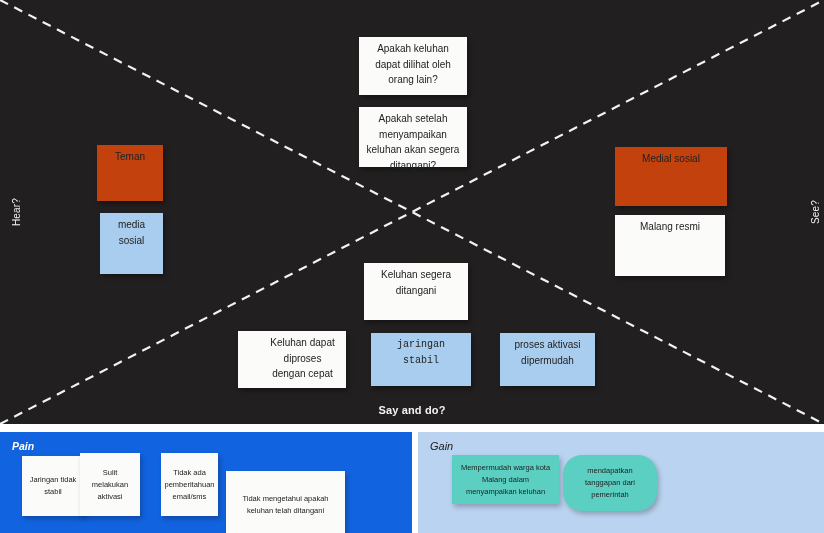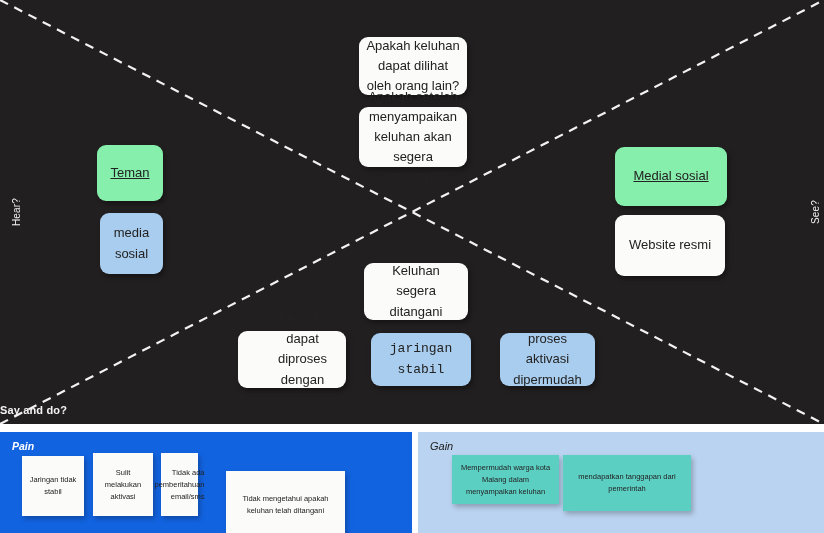--- a/index.html
+++ b/index.html
@@ -44,20 +44,21 @@
     white-space: nowrap;
   }
   #title-think {
     top: 9px;
     left: 0; right: 0;
     text-align: center;
   }
   #title-say {
     bottom: 8px;
     left: 0; right: 0;
+    text-align: center;
   }
   #title-hear {
     left: 2px;
     top: 50%;
     transform: translateY(-50%) rotate(-90deg);
     transform-origin: center center;
     font-weight: normal;
     font-size: 10px;
   }
   #title-see {
@@ -67,32 +68,30 @@
     transform-origin: center center;
     font-weight: normal;
     font-size: 10px;
   }
 
   
   .note {
     position: absolute;
     box-sizing: border-box;
     display: flex;
-    align-items: center;
     justify-content: center;
     text-align: center;
     color: #222222;
-    font-size: 13px;
+    font-size: 10px;
     line-height: 1.55;
     padding: 4px 7px;
     box-shadow: 2px 3px 5px rgba(0,0,0,.38);
-    border-radius: 9px;
   }
   .note.white { background: #fbfbfa; }
-  .note.teal  { background: #86efac; text-decoration: underline; }
+  .note.teal  { background: #c2410c; }
   .note.blue  { background: #a9cdee; }
   .note span { display: block; }
 
   
   #pain-panel {
     position: absolute;
     left: 0;
     top: 432px;
     width: 412px;
     height: 101px;
@@ -162,21 +161,21 @@
       <div class="note teal" style="left: 97px; top: 145px; width: 66px; height: 56px;">
         <span>Teman</span>
       </div>
       <div class="note blue" style="left: 100px; top: 213px; width: 63px; height: 61px;">
         <span>media sosial</span>
       </div>
       <div class="note teal" style="left: 615px; top: 147px; width: 112px; height: 59px;">
         <span>Medial sosial</span>
       </div>
       <div class="note white" style="left: 615px; top: 215px; width: 110px; height: 61px;">
-        <span>Website resmi</span>
+        <span>Malang resmi</span>
       </div>
       <div class="note white" style="left: 364px; top: 263px; width: 104px; height: 57px;">
         <span>Keluhan segera ditangani</span>
       </div>
       <div class="note white" style="left: 238px; top: 331px; width: 108px; height: 57px; padding-left: 28px;">
         <span>Keluhan dapat diproses dengan cepat</span>
       </div>
       <div class="note blue" style="left: 371px; top: 333px; width: 100px; height: 53px; font-family: Liberation Mono, monospace;">
         <span>jaringan stabil</span>
       </div>
@@ -190,27 +189,27 @@
   <div class="panel-label" id="pain-label">Pain</div>
 </div>
 
 <div id="gain-panel">
   <div class="panel-label" id="gain-label">Gain</div>
 </div>
 
 <div class="panel-note white" style="left: 22px; top: 456px; width: 62px; height: 60px;">
     <span>Jaringan tidak stabil</span>
   </div>
-<div class="panel-note white" style="left: 93px; top: 453px; width: 60px; height: 63px;">
+<div class="panel-note white" style="left: 80px; top: 453px; width: 60px; height: 63px;">
     <span>Sulit melakukan aktivasi</span>
   </div>
-<div class="panel-note white" style="left: 161px; top: 453px; width: 37px; height: 63px; text-align: right;">
+<div class="panel-note white" style="left: 161px; top: 453px; width: 57px; height: 63px;">
     <span>Tidak ada pemberitahuan email/sms</span>
   </div>
 <div class="panel-note white" style="left: 226px; top: 456px; width: 119px; height: 68px; margin-top: 15px;">
     <span>Tidak mengetahui apakah keluhan telah ditangani</span>
   </div>
 <div class="panel-note teal" style="left: 452px; top: 455px; width: 107px; height: 49px; text-align: center;">
     <span>Mempermudah warga kota Malang dalam menyampaikan keluhan</span>
   </div>
-<div class="panel-note teal" style="left: 563px; top: 455px; width: 128px; height: 56px;">
+<div class="panel-note teal" style="left: 563px; top: 455px; width: 94px; height: 56px; border-radius: 19px;">
     <span>mendapatkan tanggapan dari pemerintah</span>
   </div>
 
 </body></html>

